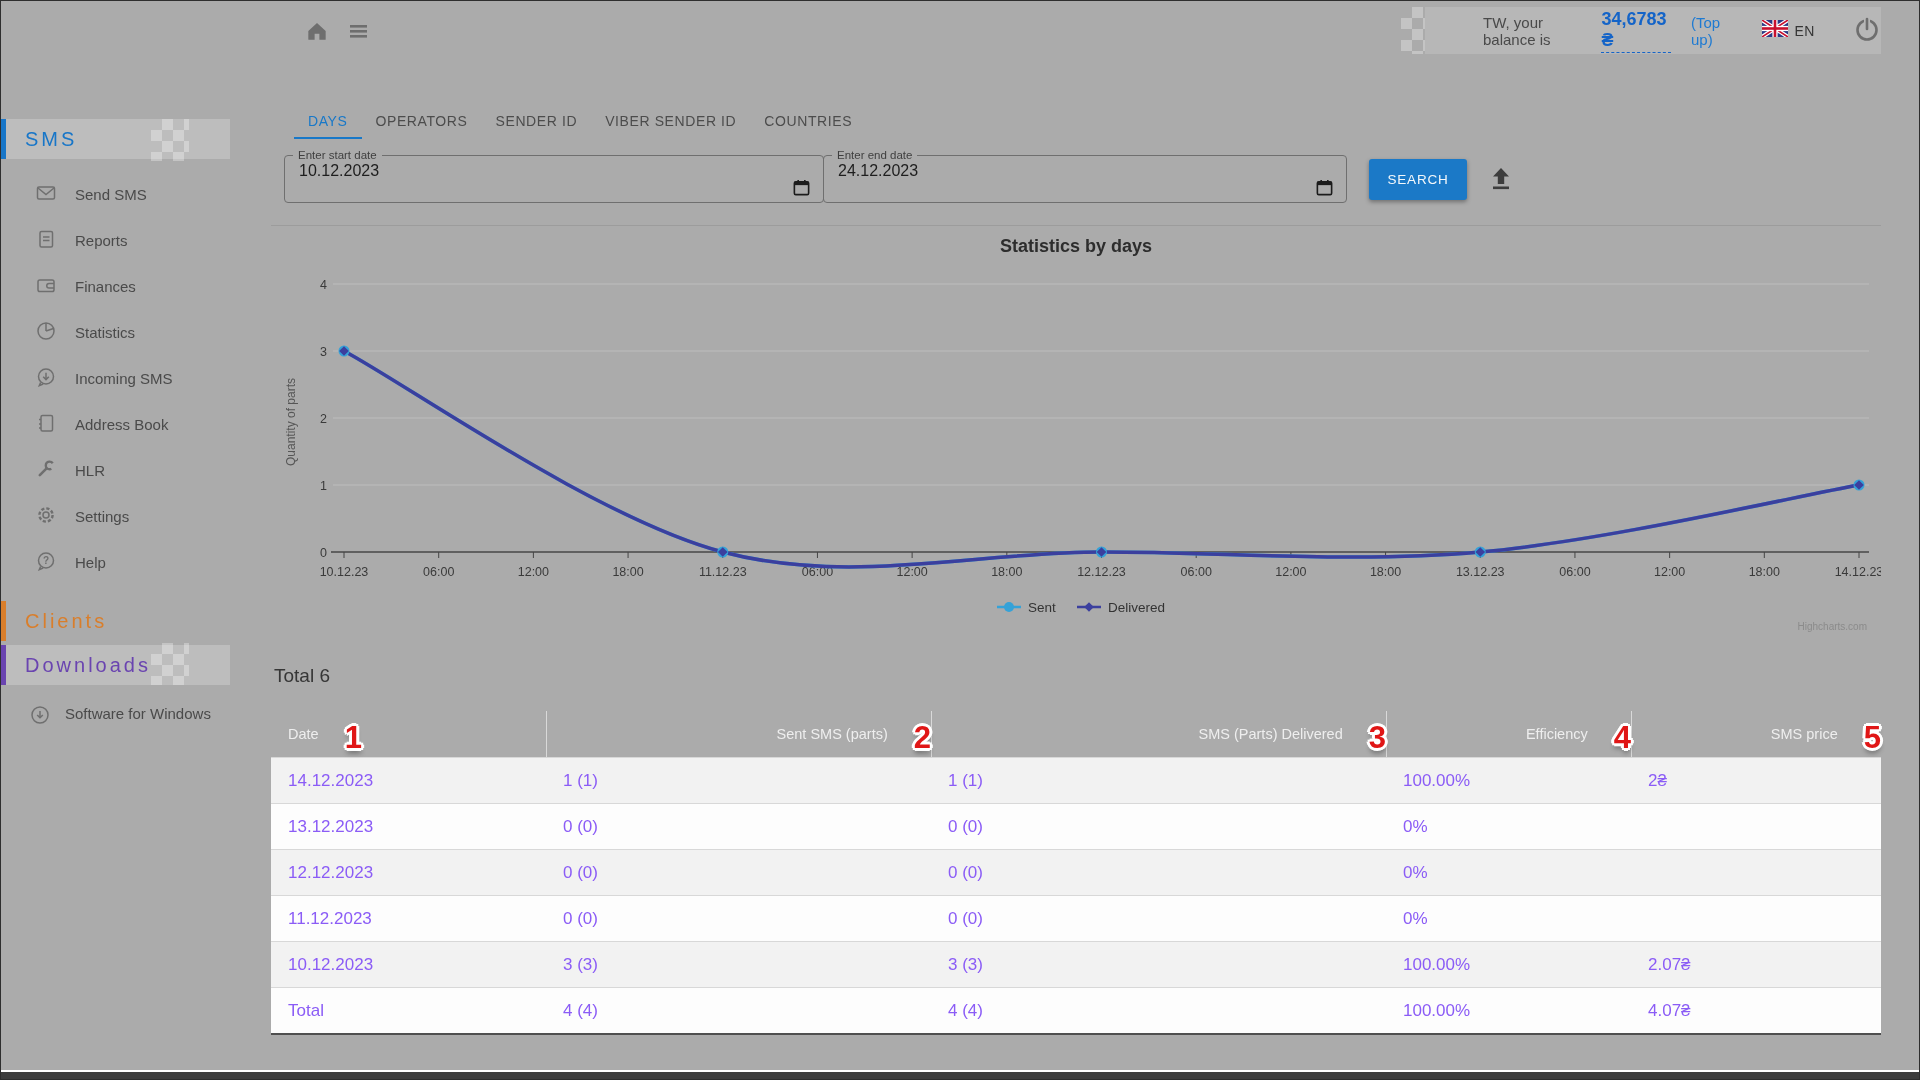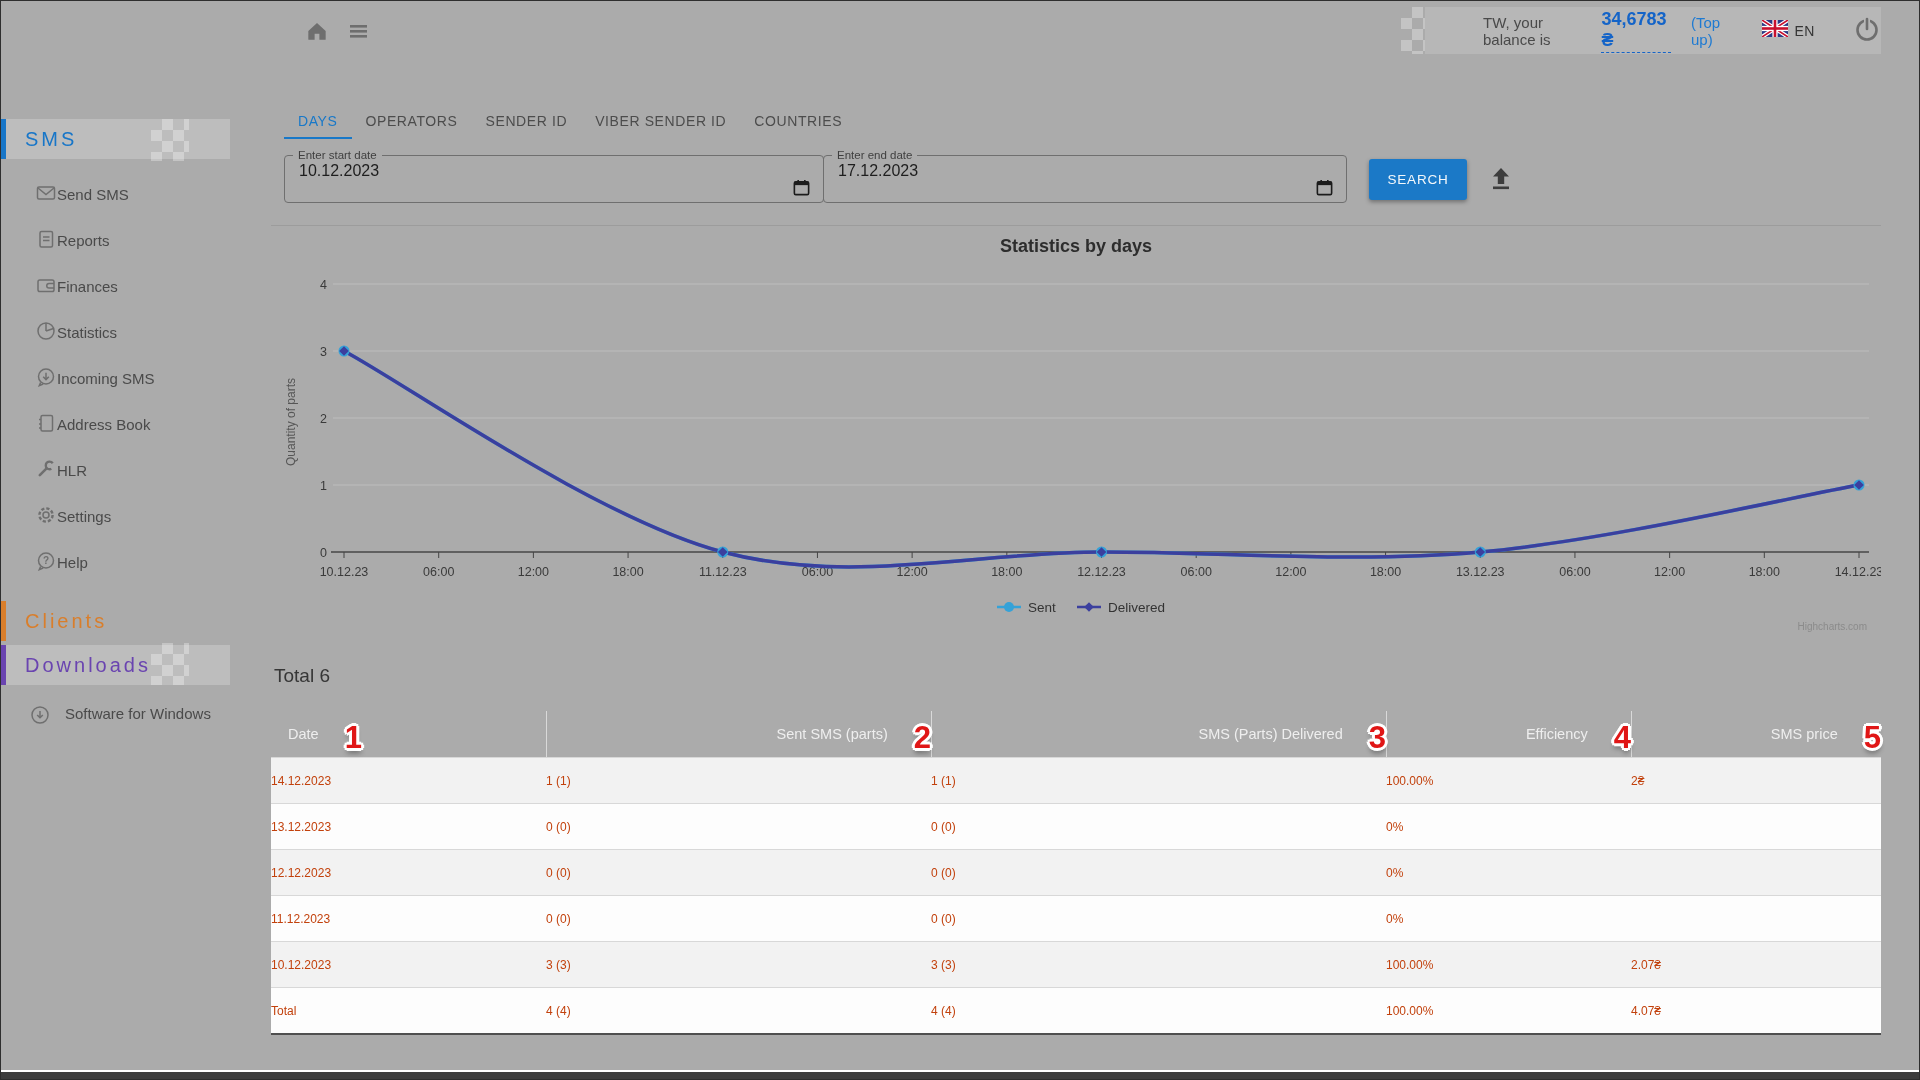--- a/index.html
+++ b/index.html
@@ -29,28 +29,28 @@
   .section-hdr{position:absolute;left:0;height:40px;display:flex;align-items:center;
       padding-left:24px;font-size:20px;letter-spacing:3px;cursor:pointer;}
   .section-hdr .bar{position:absolute;left:0;top:0;bottom:0;width:5px;}
   .hdr-sms{top:118px;width:205px;background:#bdbdbd;color:#1876c8;}
   .hdr-sms .bar{background:#1876c8;}
   .hdr-clients{top:600px;width:205px;color:#d97e2b;}
   .hdr-clients .bar{background:#d97e2b;}
   .hdr-downloads{top:644px;width:205px;background:#bdbdbd;color:#6a44b0;}
   .hdr-downloads .bar{background:#6a44b0;}
   .nav-list{position:absolute;left:0;top:170px;width:270px;}
-  .nav-item{height:46px;display:flex;align-items:center;padding-left:34px;
+  .nav-item{height:46px;display:flex;align-items:center;padding-left:34px;gap:18px;
       font-size:15px;color:#4a4a4a;cursor:pointer;}
   .soft-item{position:absolute;left:0;top:700px;width:210px;padding-left:28px;
       font-size:15px;color:#4a4a4a;line-height:26px;cursor:pointer;}
   .soft-item svg{vertical-align:middle;margin-right:14px;}
 
   
-  .tabs{position:absolute;left:283px;top:103px;display:flex;}
+  .tabs{position:absolute;left:293px;top:103px;display:flex;}
   .tab{padding:9px 14px 10px;font-size:14px;letter-spacing:0.6px;color:#4c4c4c;
       cursor:pointer;position:relative;}
   .tab.active{color:#1878c8;}
   .tab.active::after{content:"";position:absolute;left:0;right:0;bottom:0;height:2px;background:#1878c8;}
 
   
   fieldset.datebox{position:absolute;top:148px;height:54px;margin:0;padding:0;
       border:1px solid #6f6f6f;border-radius:4px;box-sizing:border-box;cursor:pointer;}
   fieldset.datebox legend{font-size:11.5px;color:#3f3f3f;margin-left:8px;padding:0 5px;}
   .datebox .dval{font-size:16px;color:#1e1e1e;padding-left:14px;margin-top:1px;}
@@ -76,21 +76,21 @@
   
   .total-label{position:absolute;left:273px;top:664px;font-size:19px;color:#363636;}
   .stats-table{position:absolute;left:270px;top:710px;width:1610px;border-bottom:2px solid #4f4f4f;}
   .thead{display:flex;height:46px;align-items:stretch;}
   .th{display:flex;align-items:center;padding-left:17px;font-size:14.5px;color:#eeeeee;
       box-sizing:border-box;}
   .th + .th{border-left:1px solid rgba(255,255,255,.55);justify-content:flex-end;}
   .trow{display:flex;height:45px;align-items:center;border-top:1px solid #d8d8d8;}
   .trow.odd{background:#f2f2f2;}
   .trow.even{background:#fdfdfd;}
-  .tcell{font-size:12px;color:#c2410c;box-sizing:border-box;}
+  .tcell{padding-left:17px;font-size:17px;color:#8b5cf6;box-sizing:border-box;}
   .c0{width:275px;} .c1{width:385px;} .c2{width:455px;} .c3{width:245px;} .c4{width:250px;}
   .badge{font-size:31px;font-weight:800;color:#e01616;margin-left:26px;line-height:1;
       position:relative;top:3px;
       text-shadow:-3px 0 0 #fff,3px 0 0 #fff,0 -3px 0 #fff,0 3px 0 #fff,
                   -2px -2px 0 #fff,2px -2px 0 #fff,-2px 2px 0 #fff,2px 2px 0 #fff,
                   0 5px 5px rgba(0,0,0,.40);}
 
   .bottom-white{position:absolute;left:0;right:0;bottom:7px;height:2px;background:#ffffff;}
   .bottom-bar{position:absolute;left:0;right:0;bottom:0;height:7px;background:#3d3d3d;}
 </style>
@@ -257,21 +257,21 @@
         <rect x="2.5" y="4" width="15" height="13.5" rx="1.5" fill="none" stroke="#1c1c1c" stroke-width="1.7"></rect>
         <rect x="2.5" y="4" width="15" height="3.5" fill="#1c1c1c"></rect>
         <line x1="6.5" y1="2" x2="6.5" y2="5.5" stroke="#1c1c1c" stroke-width="1.7"></line>
         <line x1="13.5" y1="2" x2="13.5" y2="5.5" stroke="#1c1c1c" stroke-width="1.7"></line>
       </svg>
   </span>
 </fieldset>
 
 <fieldset class="datebox end-box">
   <legend>Enter end date</legend>
-  <div class="dval">17.12.2023</div>
+  <div class="dval">24.12.2023</div>
   <span class="cal">
     <svg width="19" height="19" viewBox="0 0 20 20">
         <rect x="2.5" y="4" width="15" height="13.5" rx="1.5" fill="none" stroke="#1c1c1c" stroke-width="1.7"></rect>
         <rect x="2.5" y="4" width="15" height="3.5" fill="#1c1c1c"></rect>
         <line x1="6.5" y1="2" x2="6.5" y2="5.5" stroke="#1c1c1c" stroke-width="1.7"></line>
         <line x1="13.5" y1="2" x2="13.5" y2="5.5" stroke="#1c1c1c" stroke-width="1.7"></line>
       </svg>
   </span>
 </fieldset>
 

